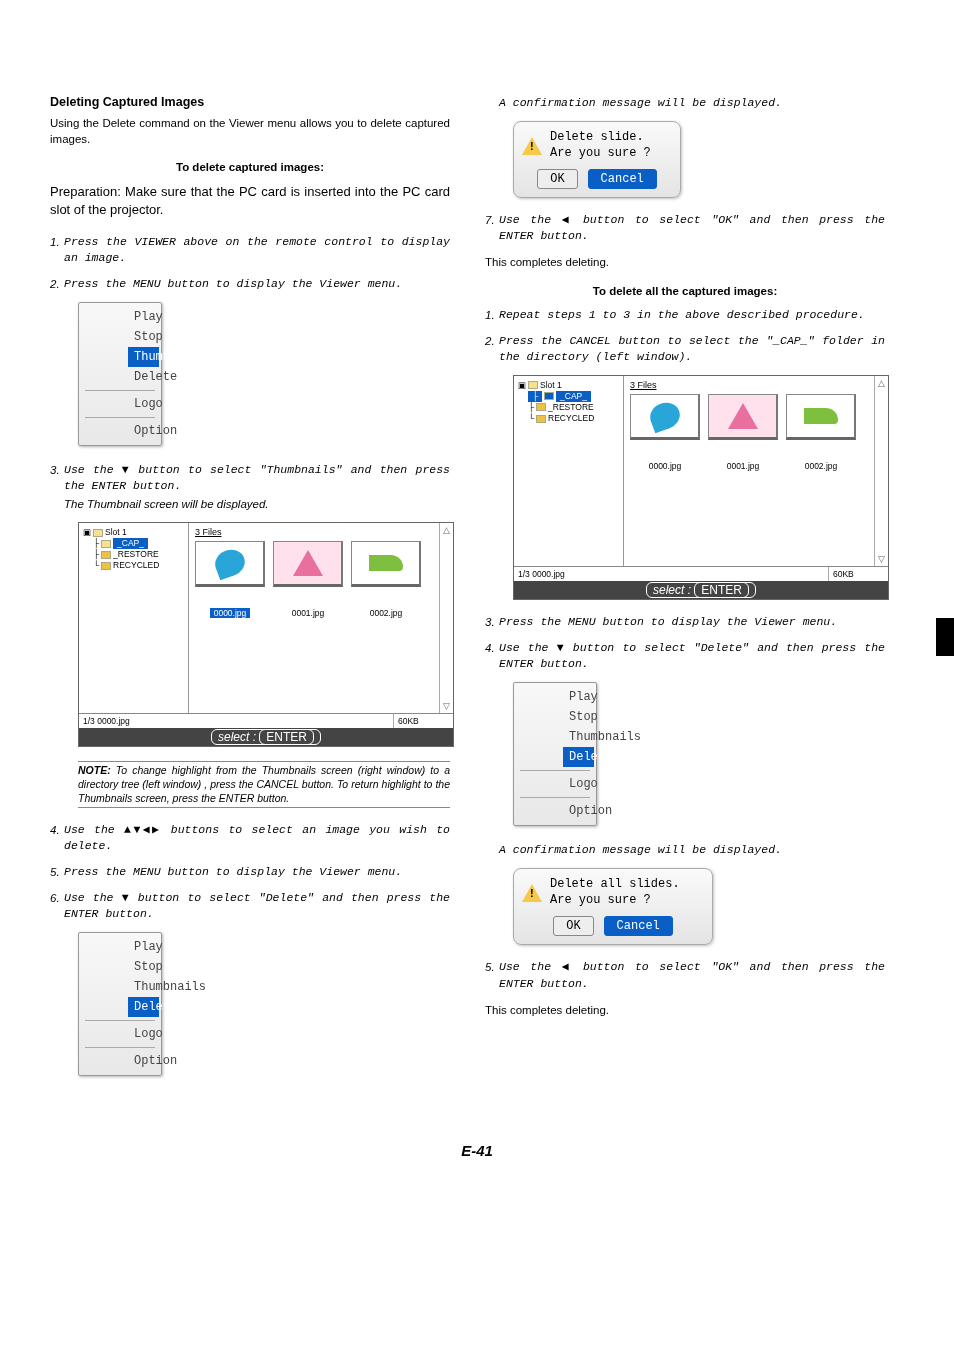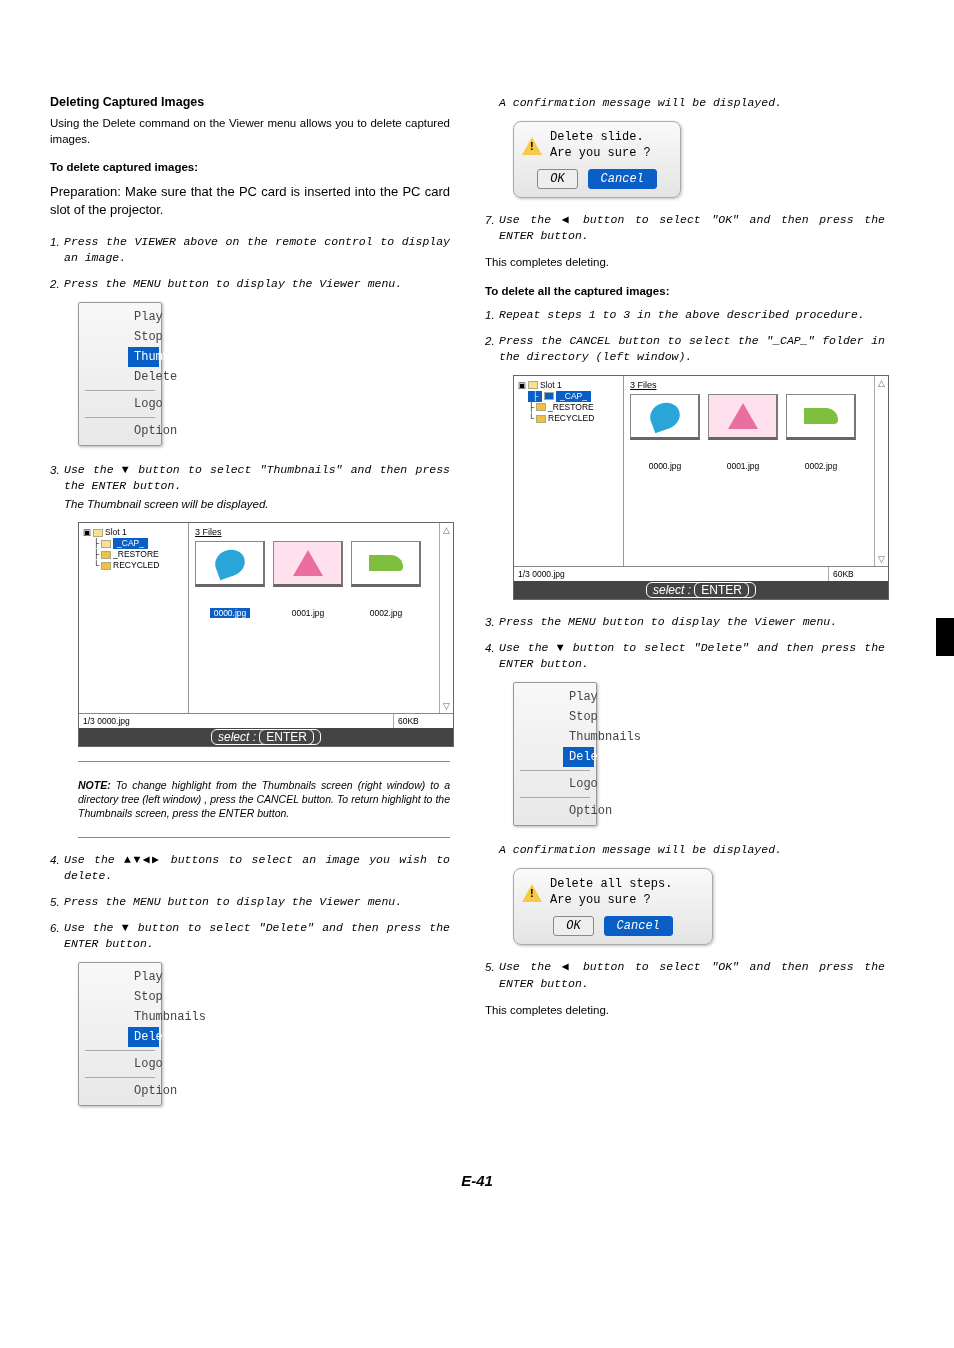--- a/index.html
+++ b/index.html
@@ -3,45 +3,45 @@
 <meta charset="utf-8">
 <style>
   * { box-sizing: border-box; margin: 0; padding: 0; }
   body { font-family: Arial, Helvetica, sans-serif; font-size: 11px; color: #000; background: #fff; width: 954px; margin: 0 auto; position: relative; }
   .page { padding: 95px 50px 40px 50px; display: flex; gap: 35px; }
   .col { flex: 1; min-width: 0; }
   .col-left { width: 400px; flex: none; }
   .col-right { width: 400px; flex: none; }
   h2.section-title { font-size: 12.5px; font-weight: bold; margin-bottom: 6px; }
   .body-text { font-size: 11.5px; line-height: 1.4; text-align: justify; margin-bottom: 14px; }
-  .bold-para { font-size: 11.5px; font-weight: bold; margin-bottom: 10px; }
+  .bold-para { font-size: 11.5px; font-weight: bold; margin-bottom: 10px; text-align: center; }
   .prep { font-size: 13px; line-height: 1.4; text-align: justify; margin-bottom: 14px; }
   .step { font-style: italic; font-size: 11.5px; line-height: 1.4; margin-bottom: 10px; text-align: justify; display:flex; }
   .step .num { flex: none; width: 14px; }
   .step .txt { flex: 1; font-family: Liberation Mono, monospace; }
   .subline { font-style: italic; font-size: 11.5px; line-height: 1.4; margin-left:14px; margin-top:-8px; margin-bottom:10px;}
-  .note-box { border-top: 1px solid #888; border-bottom: 1px solid #888; padding: 16px 0; margin: 8px 0 14px 28px; font-size: 10.5px; font-style: italic; line-height: 1.35; text-align: justify;}
+  .note-box { border-top: 1px solid #888; border-bottom: 1px solid #888; padding: 1px 0; margin: 8px 0 14px 28px; font-size: 10.5px; font-style: italic; line-height: 1.35; text-align: justify;}
   .note-box b { font-style: italic; font-weight: bold; }
   .page-num { text-align: center; font-style: italic; font-weight: bold; font-size: 15px; padding: 10px 0 20px 0; }
   .black-tab { position: absolute; right: 0; top: 618px; width: 18px; height: 38px; background: #000; }
 
   
   .menu { width: 84px; border: 1px solid #999; border-radius: 2px; background: linear-gradient(#f8f8f8,#e8e8e8); box-shadow: 1px 1px 3px rgba(0,0,0,.3); margin: 4px 0 16px 28px; padding: 4px 2px; font-family: 'Courier New', monospace; font-size: 12px; }
   .menu .mi { padding: 3px 6px; color:#444;margin-left:47px;}
   .menu .mi.sel { background: #0a5fc7; color: #fff; }
   .menu hr { border: none; border-top: 1px solid #aaa; margin: 3px 4px; }
 
   
   .dialog { width: 168px; border: 1px solid #aaa; border-radius: 8px; background: linear-gradient(#fafafa,#e4e4e4); box-shadow: 1px 1px 3px rgba(0,0,0,.25); margin: 6px 0 14px 28px; padding: 8px; font-family: 'Courier New', monospace; }
   .dialog .drow { display:flex; align-items:center; gap:8px; margin-bottom:8px;}
   .dialog .warn-ico { width:0;height:0;border-left:10px solid transparent;border-right:10px solid transparent;border-bottom:18px solid #f7c948; position:relative;}
   .dialog .warn-ico::after{content:"!";position:absolute;left:-2px;top:3px;font-size:11px;font-weight:bold;color:#000;font-family:Arial;}
   .dialog .dtxt { font-size:12px; line-height:1.3;}
   .dialog .btns { display:flex; justify-content:center; gap:10px;}
-  .dialog .dbtn { border:1px solid #888; border-radius:3px; padding:2px 12px; font-size:12px; background:#eee;font-style:italic;}
+  .dialog .dbtn { border:1px solid #888; border-radius:3px; padding:2px 12px; font-size:12px; background:#eee;}
   .dialog .dbtn.sel { background:#0a5fc7; color:#fff; border-color:#0a5fc7;}
 
   
   .thumb-screen { border:1px solid #666; margin: 6px 0 14px 28px; width: 376px; font-size:9px; }
   .thumb-screen .ts-body { display:flex; height:190px;}
   .thumb-screen .tree { width:110px; border-right:1px solid #999; padding:4px 4px; line-height:1.3; font-size:8.5px;}
   .thumb-screen .tree .root{display:flex;align-items:center;gap:2px;}
   .thumb-screen .tree .folder{display:flex;align-items:center;gap:2px;margin-left:10px;}
   .thumb-screen .tree .folder.sel span{ background:#0a5fc7;color:#fff;padding:0 4px;}
   .thumb-screen .tree .ficon{width:10px;height:8px;background:#f0c040;border:1px solid #aa8;font-size:0;}
@@ -281,21 +281,21 @@
     </div>
 
     <div class="step" style="margin-left:14px">
         <span class="txt">A confirmation message will be displayed.</span>
       </div>
 
     <div class="dialog" style="width:200px">
       <div class="drow">
         <div class="warn-ico"></div>
         <div class="dtxt">
-            <div>Delete all steps.</div>
+            <div>Delete all slides.</div>
             <div>Are you sure ?</div>
           </div>
       </div>
       <div class="btns">
         <div class="dbtn">OK</div>
         <div class="dbtn sel">Cancel</div>
       </div>
     </div>
 
     <div class="step">

